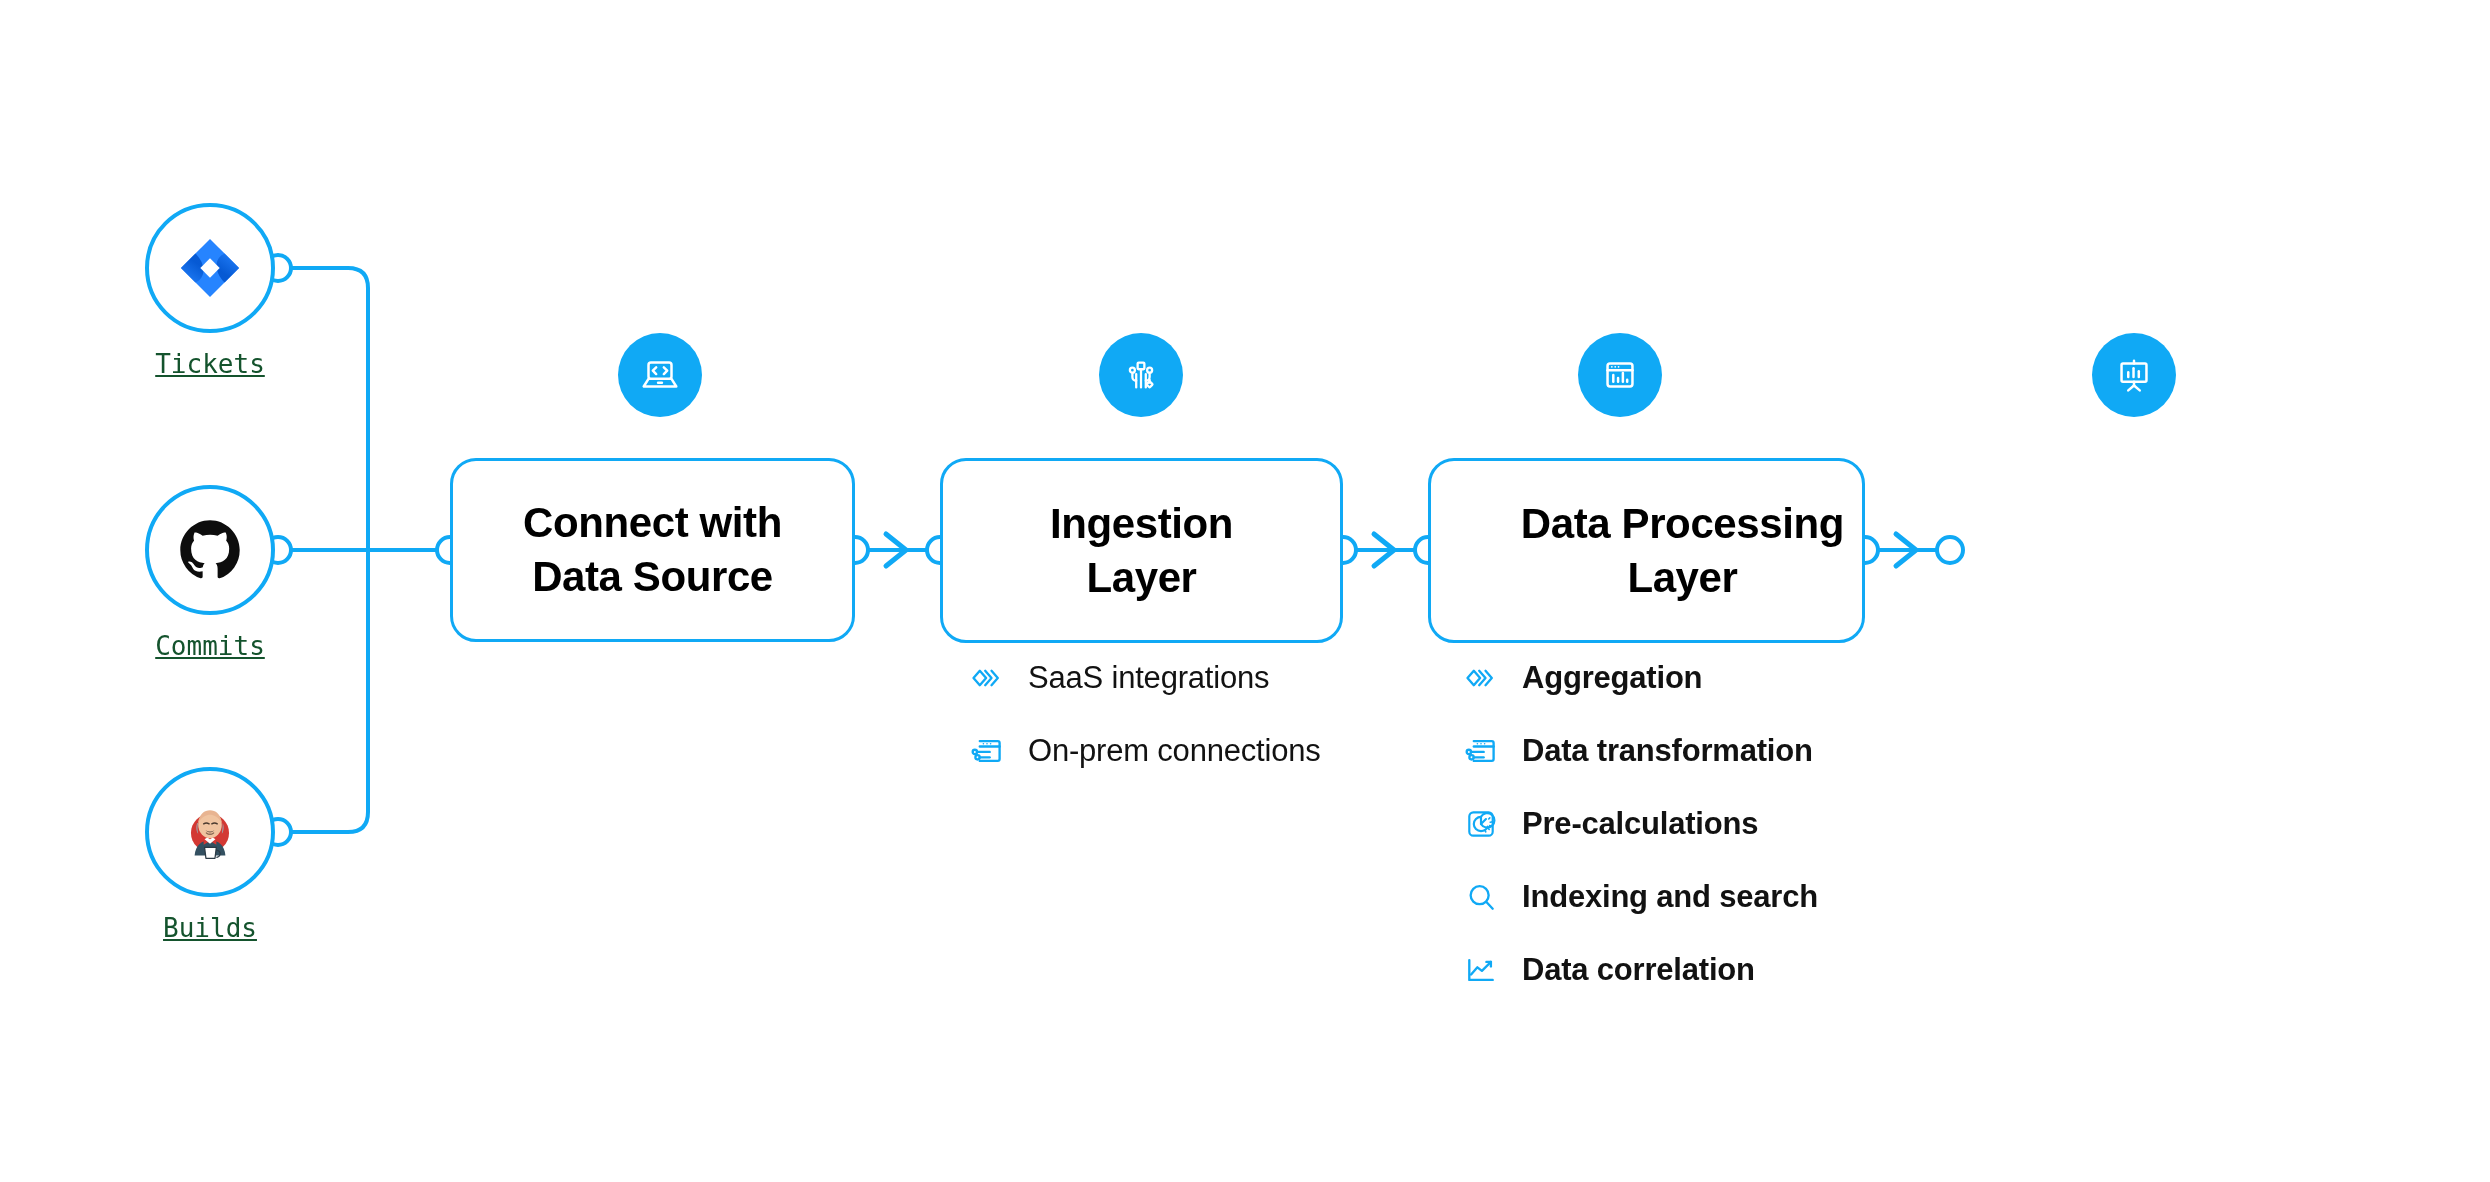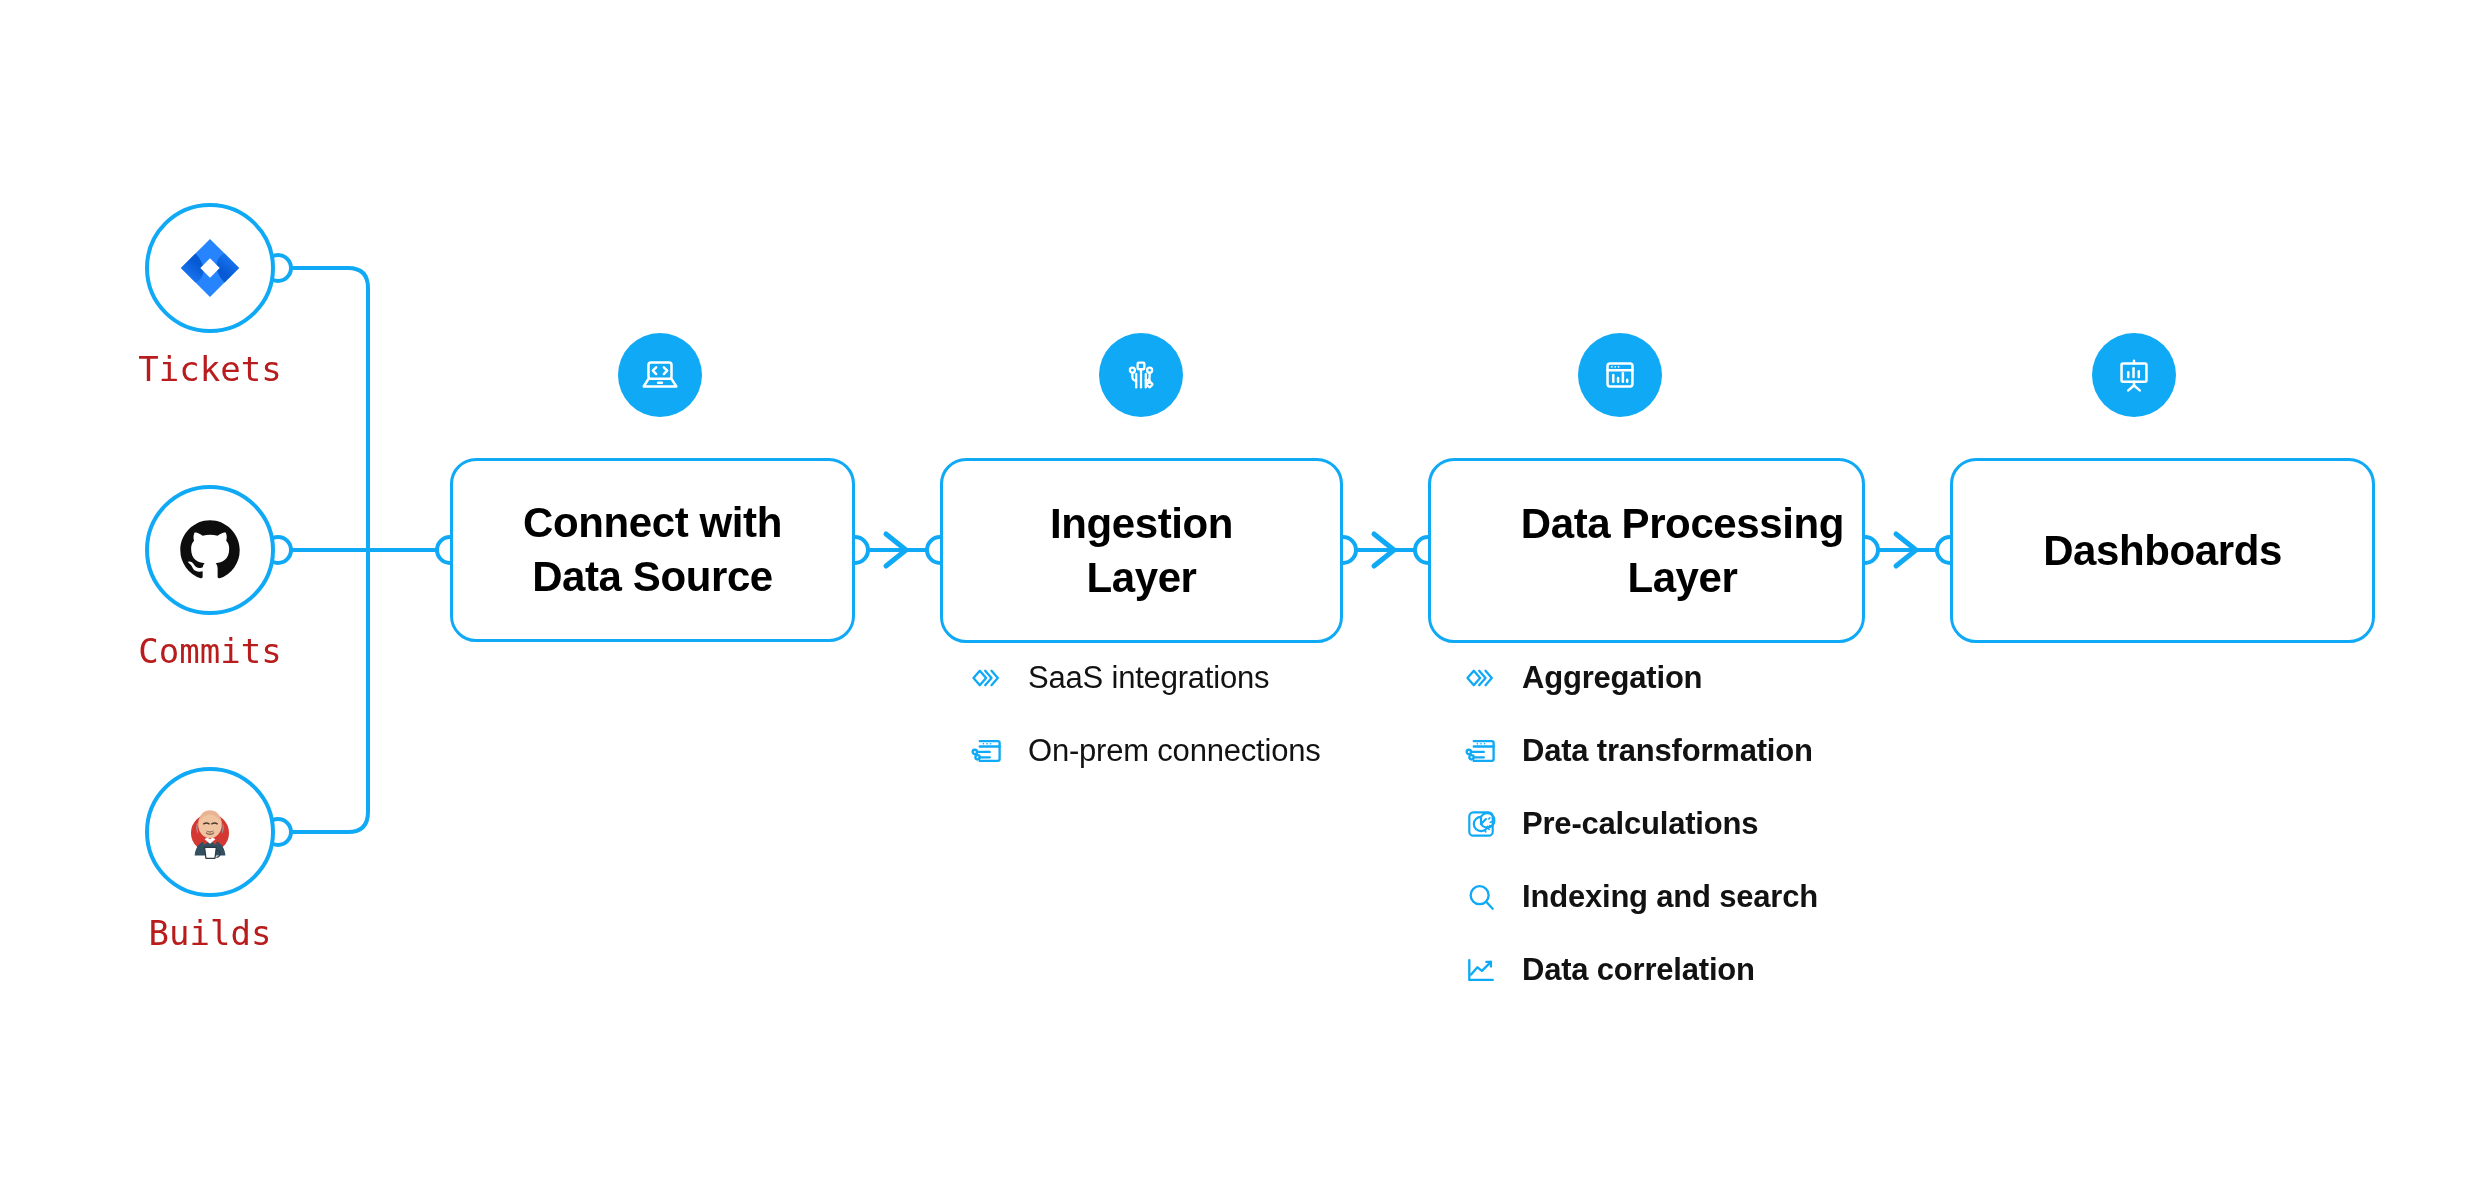--- a/index.html
+++ b/index.html
@@ -58,24 +58,25 @@
     display: flex;
     align-items: center;
     justify-content: center;
   }
   .source-label {
     position: absolute;
     top: 146px;
     left: 50%;
     transform: translateX(-50%);
     font-family: "DejaVu Sans Mono", "Liberation Mono", monospace;
-    font-size: 34px;
-    color: #b91c1c;
+    font-size: 26px;
+    color: #14532d;
     white-space: nowrap;
     letter-spacing: 0px;
+    text-decoration: underline;
   }
 
   
   .stage-box {
     position: absolute;
     box-sizing: border-box;
     border: 3px solid #10A9F5;
     border-radius: 26px;
     background: #ffffff;
     display: flex;
@@ -397,17 +398,14 @@
       <path d="M24 9 v3"></path>
       <rect x="11" y="12" width="26" height="19" rx="1.5"></rect>
       <path d="M24 31 v4"></path>
       <path d="M24 35 l-6 5"></path>
       <path d="M24 35 l6 5"></path>
       <path d="M18 26 v-5"></path>
       <path d="M23.5 26 v-9"></path>
       <path d="M29 26 v-6"></path>
     </svg>
   </div>
-  <div class="stage-box" style="left:1950px; top:458px; width:425px; height:185px;">
-    <div class="stage-title">Dashboards</div>
-  </div>
 
 </div>
 
 </body></html>

